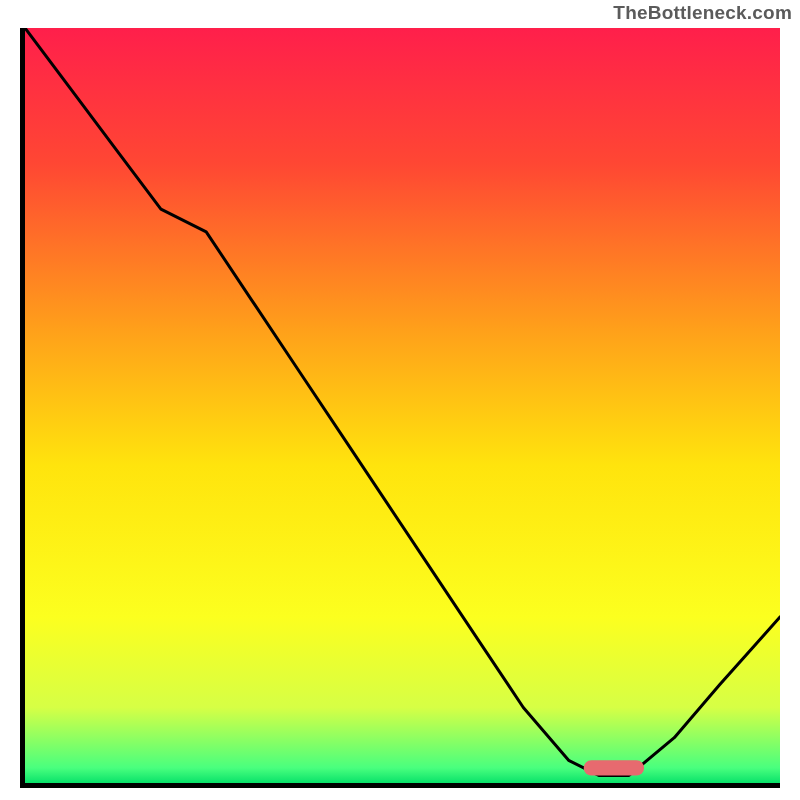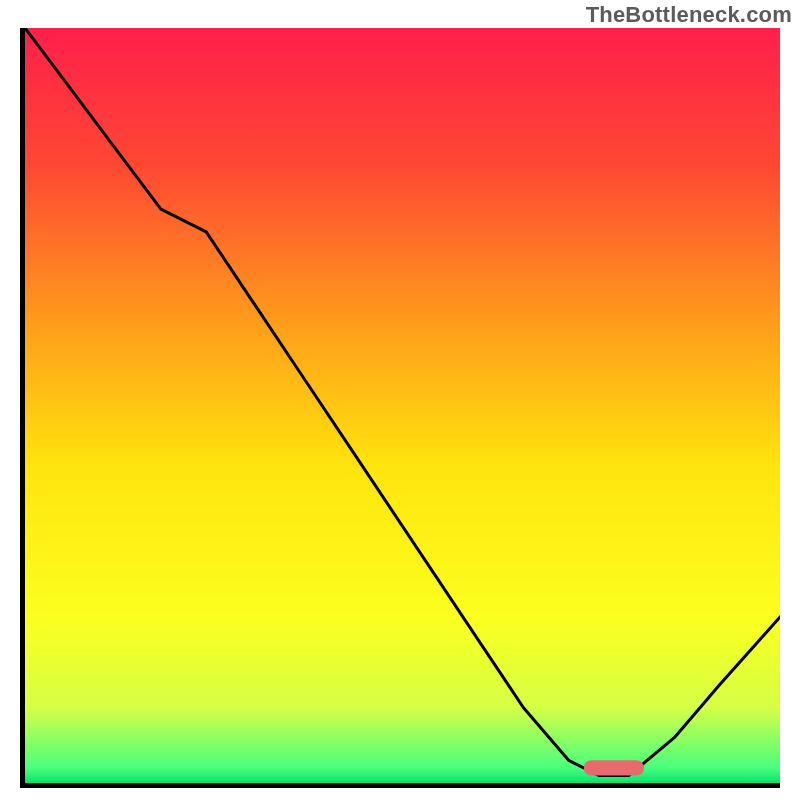--- a/index.html
+++ b/index.html
@@ -12,21 +12,21 @@
   }
   .frame {
     position: relative;
     width: 800px;
     height: 800px;
   }
   .watermark {
     position: absolute;
     top: 2px;
     right: 8px;
-    font-size: 22px;
+    font-size: 19px;
     font-weight: 600;
     color: #5b5b5b;
     letter-spacing: 0.2px;
     font-family: Arial, Helvetica, sans-serif;
   }
   .plot-area {
     position: absolute;
     left: 20px;
     top: 28px;
     width: 760px;

